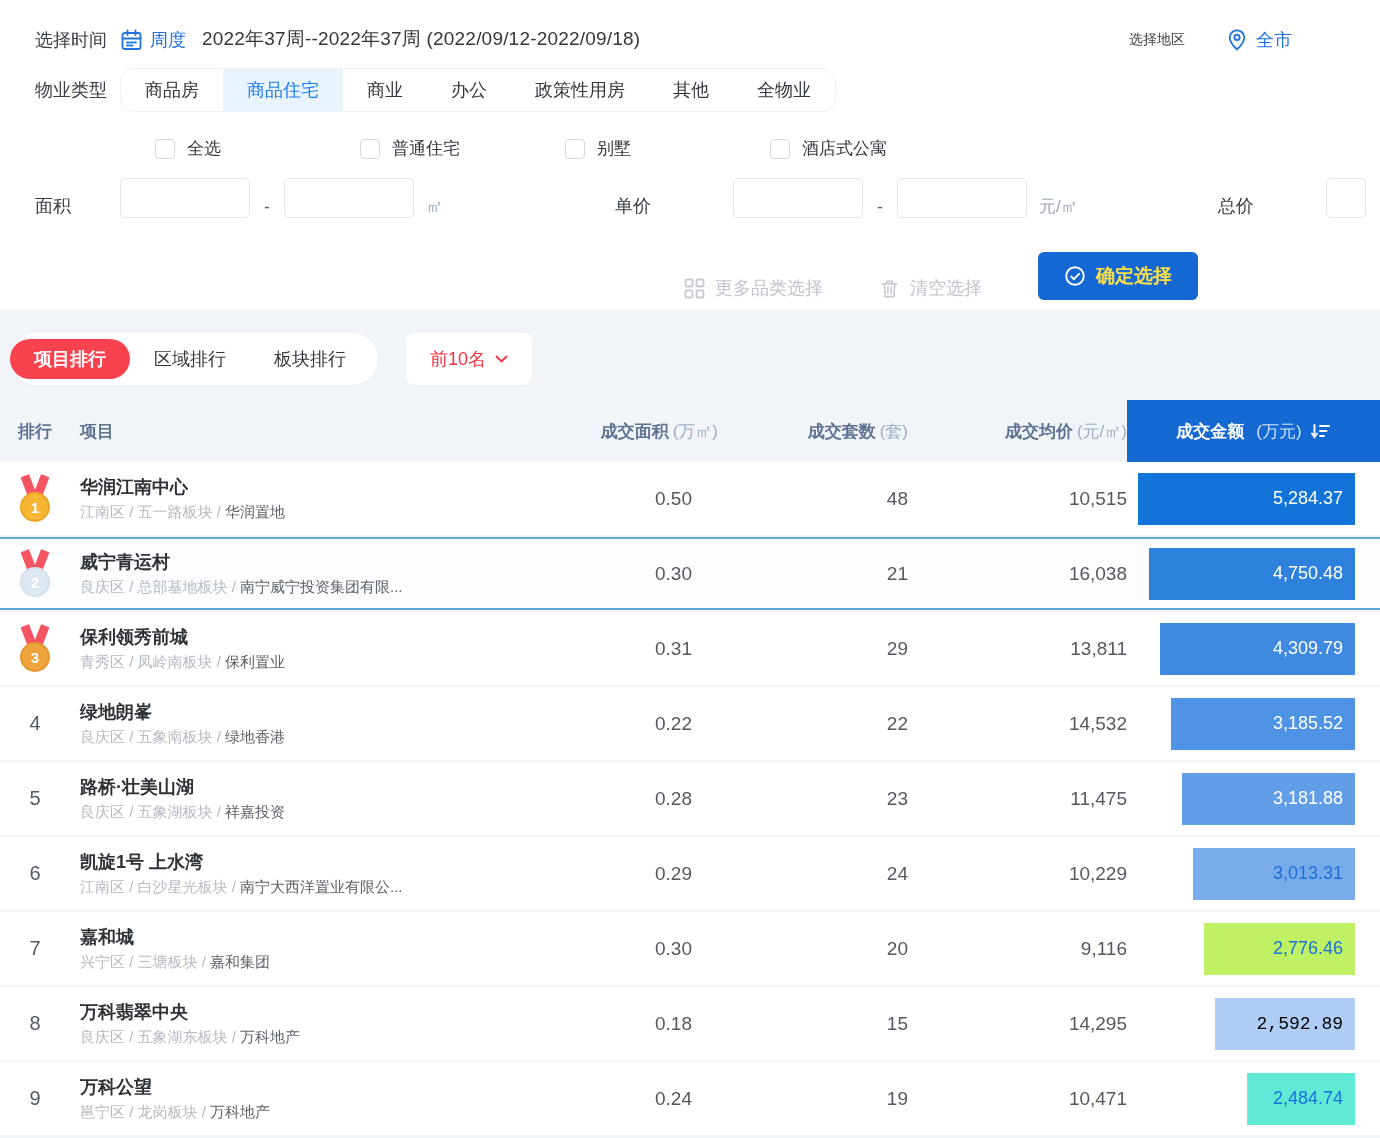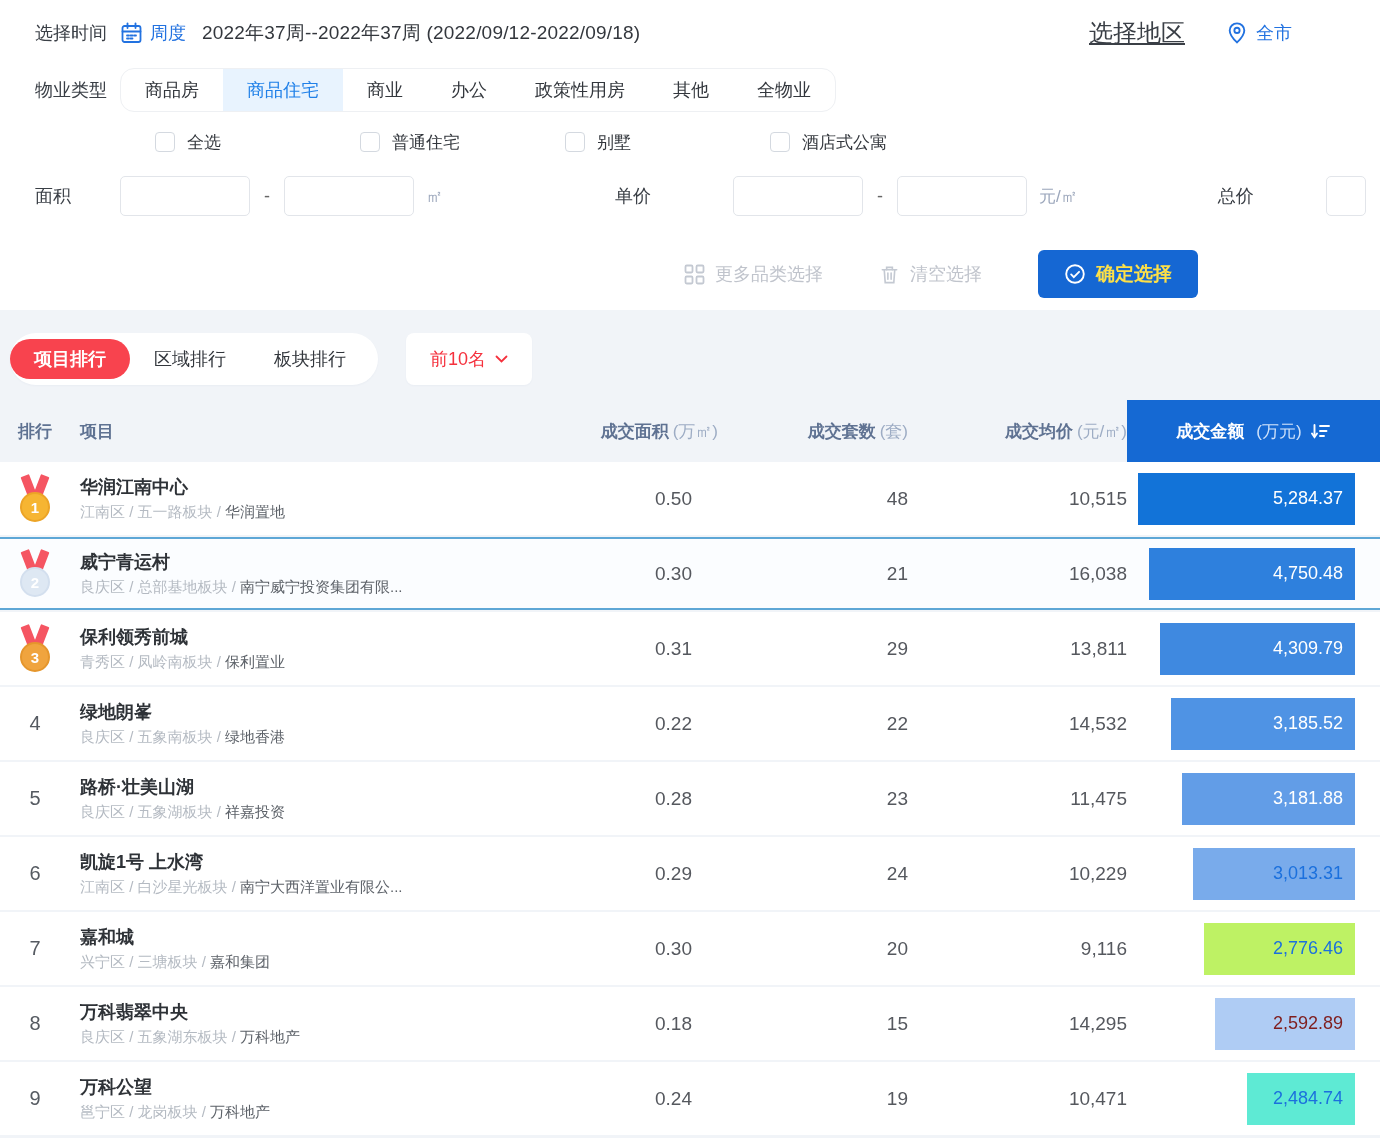--- a/index.html
+++ b/index.html
@@ -2,27 +2,27 @@
 <html><head>
 <meta charset="utf-8">
 <style>
   * { margin:0; padding:0; box-sizing:border-box; }
   html,body { width:1380px; height:1138px; overflow:hidden; background:#fff;
     font-family:"Liberation Sans","DejaVu Sans",sans-serif; color:#333; }
   .page { width:1380px; height:1138px; overflow:hidden; position:relative; }
 
   
   .filter-panel { background:#fff; padding-top:14px; height:310px; }
-  .f-row { display:flex; align-items:center; }
+  .f-row { display:flex; align-items:flex-end; }
   .f-label { width:120px; padding-left:35px; font-size:18px; color:#3a3f46; flex:0 0 120px; }
   .time-row { height:38px; }
   .blue-link { color:#2272e0; font-size:18px; display:flex; align-items:center; gap:7px; cursor:pointer; }
   .date-text { font-size:19px; color:#33373d; margin-left:16px; letter-spacing:0.2px; }
   .region-wrap { margin-left:auto; display:flex; align-items:center; padding-right:88px; }
-  .region-label { font-size:24px; color:#3a3f46; margin-right:40px;text-decoration:underline; }
+  .region-label { font-size:14px; color:#3a3f46; margin-right:40px; }
 
   .type-row { margin-top:16px; height:44px; align-items:stretch; }
   .ptabs { display:flex; border:1px solid #eef0f3; border-radius:14px; align-items:stretch; }
   .ptab { padding:0 24px; display:flex; align-items:center; font-size:18px; color:#33373d; cursor:pointer; }
   .ptab.active { background:#e8f3fe; color:#2080e8; }
 
   .check-row { margin-top:12px; height:36px; }
   .chk-item { display:flex; align-items:center; gap:12px; width:205px; cursor:pointer; }
   .chk-box { width:20px; height:20px; border:1.5px solid #d4d9e0; border-radius:4px; background:#fff; flex:0 0 20px; }
   .chk-text { font-size:17px; color:#33373d; }
@@ -377,21 +377,21 @@
             <span class="rank-num">8</span>
           </div>
           <div class="cell-project">
             <div class="proj-name">万科翡翠中央</div>
             <div class="proj-loc"><span>良庆区 / 五象湖东板块 / </span><span class="dev">万科地产</span></div>
           </div>
           <div class="cell-num cell-area">0.18</div>
           <div class="cell-num cell-units">15</div>
           <div class="cell-num ">14,295</div>
           <div class="cell-amount">
-            <div class="amt-bar" style="width: 140px; background: rgb(175, 204, 244); color: #7f1d1d;">2,592.89</div>
+            <div class="amt-bar" style="width: 140px; background: rgb(175, 204, 244); color: #000000; font-family: Liberation Mono, monospace;">2,592.89</div>
           </div>
         </div>
         <div class="t-row grid-cols">
           <div class="cell-rank">
             <span class="rank-num">9</span>
           </div>
           <div class="cell-project">
             <div class="proj-name">万科公望</div>
             <div class="proj-loc"><span>邕宁区 / 龙岗板块 / </span><span class="dev">万科地产</span></div>
           </div>

